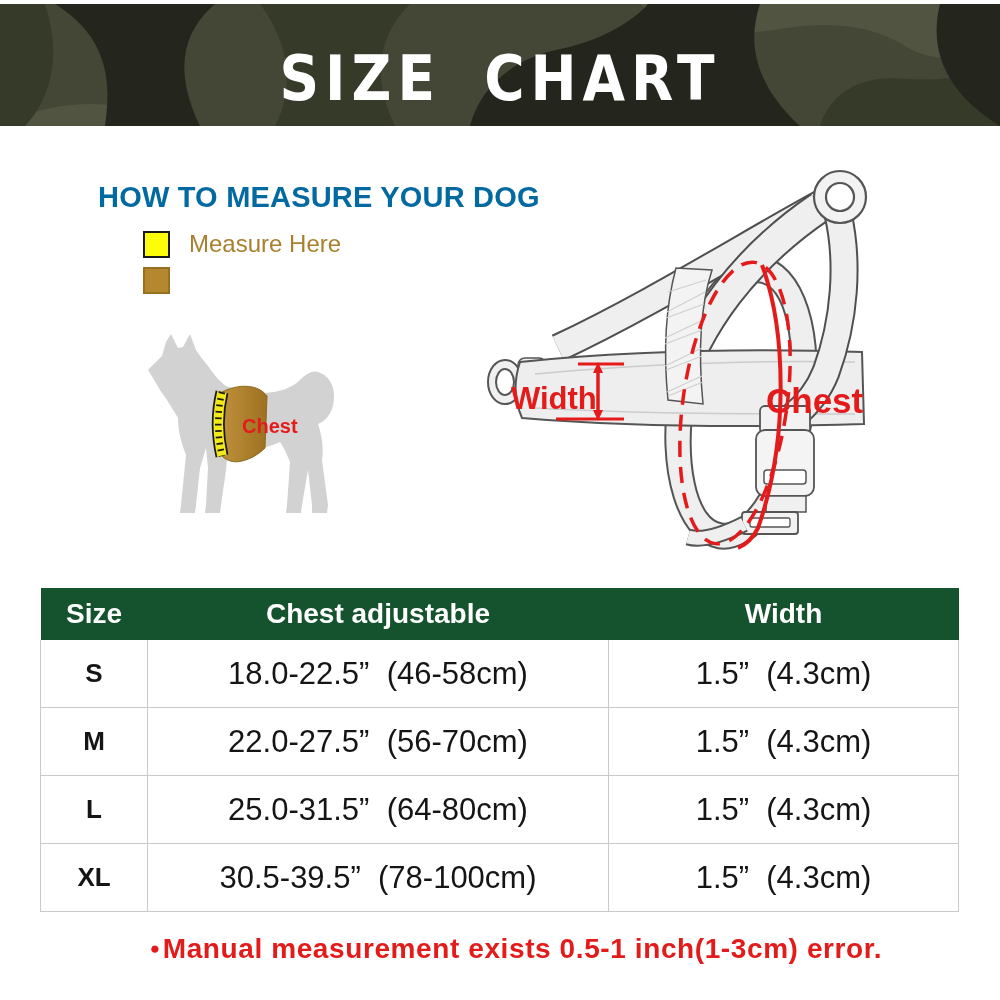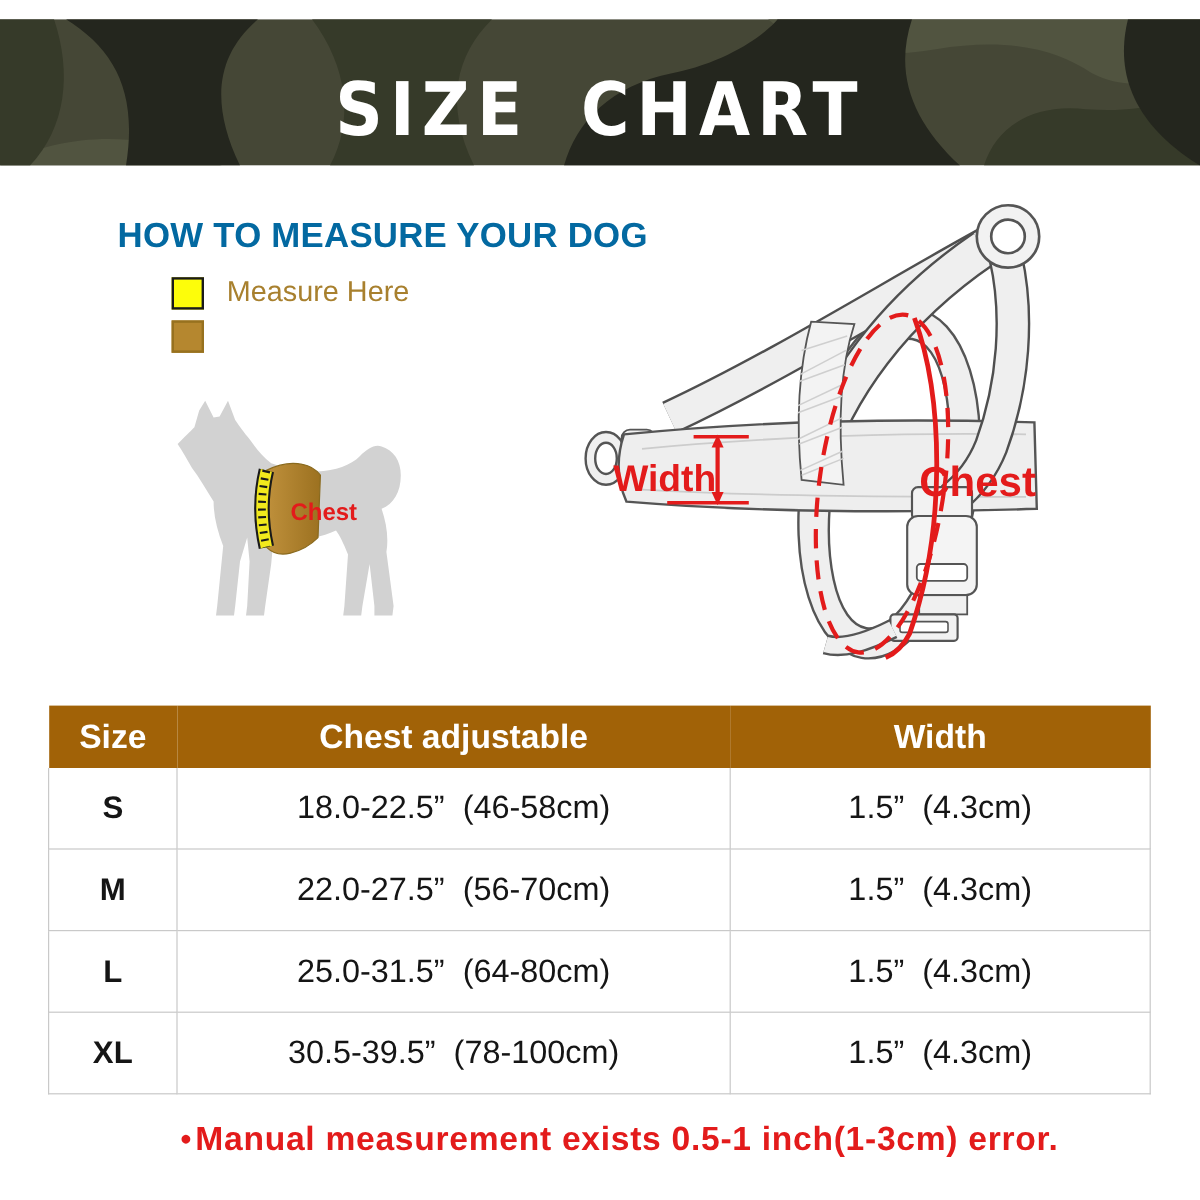--- a/index.html
+++ b/index.html
@@ -2,21 +2,21 @@
 <html><head>
 <meta charset="utf-8">
 <title>Size Chart</title>
 <style>
   html,body{margin:0;padding:0;background:#fff;}
   body{
     width:1000px;height:1000px;position:relative;overflow:hidden;
     font-family:"Liberation Sans", sans-serif;
   }
   
-  .banner{position:absolute;left:0;top:16px;width:1000px;height:150px;}
+  .banner{position:absolute;left:0;top:4px;width:1000px;height:150px;}
   .banner svg{position:absolute;inset:0;}
   .banner-title{
     position:absolute;inset:0;display:flex;align-items:center;justify-content:center;
     color:#fff;font-family:"DejaVu Sans", sans-serif;font-weight:700;
     font-size:55px;letter-spacing:6px;word-spacing:18px;
     transform:scaleY(1.12);text-transform:uppercase;
   }
   
   .howto-heading{
     position:absolute;left:98px;top:181px;
@@ -31,26 +31,26 @@
   .legend-label{font-size:24px;color:#a8802e;}
   
   .dog-svg{position:absolute;left:100px;top:320px;}
   .harness-svg{position:absolute;left:470px;top:140px;}
   
   .size-table{
     position:absolute;left:40px;top:588px;width:918px;
     border-collapse:collapse;table-layout:fixed;
   }
   .size-table th{
-    background:#a16207;color:#fff;font-size:28px;font-weight:bold;
+    background:#14532d;color:#fff;font-size:28px;font-weight:bold;
     height:50px;text-align:center;border:none;white-space:pre;
   }
   .size-table td{
     height:65px;text-align:center;vertical-align:middle;
-    font-size:27px;color:#151515;border:1.5px solid #c9c9c9;white-space:pre;
+    font-size:31px;color:#151515;border:1.5px solid #c9c9c9;white-space:pre;
     background:#fff;
   }
   .size-table tbody tr:first-child td{border-top:none;}
   .size-table td.col-size{font-weight:bold;font-size:26px;}
   
   .footnote{
     position:absolute;left:16px;top:933px;width:1000px;text-align:center;
     color:#e31b1b;font-size:28px;font-weight:bold;letter-spacing:0.6px;
   }
   .footnote .bullet{font-size:17px;vertical-align:4px;margin-right:2px;}

